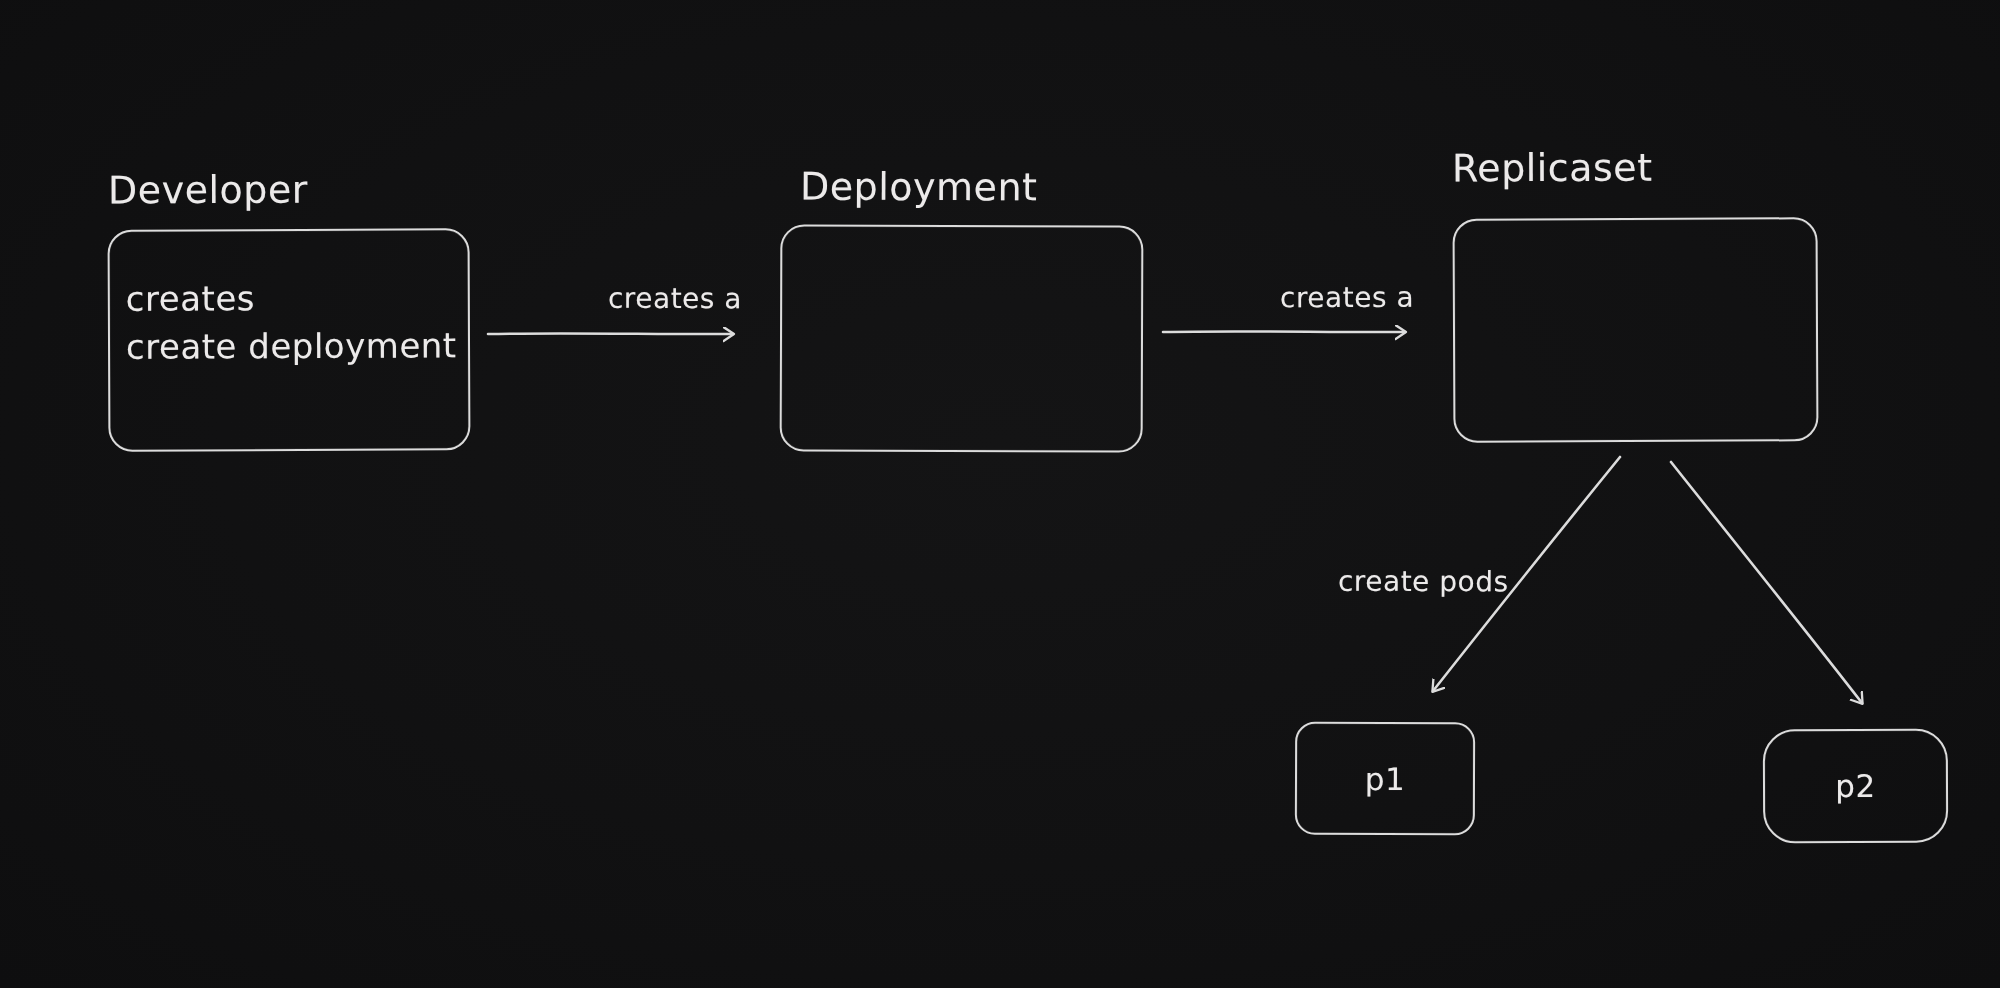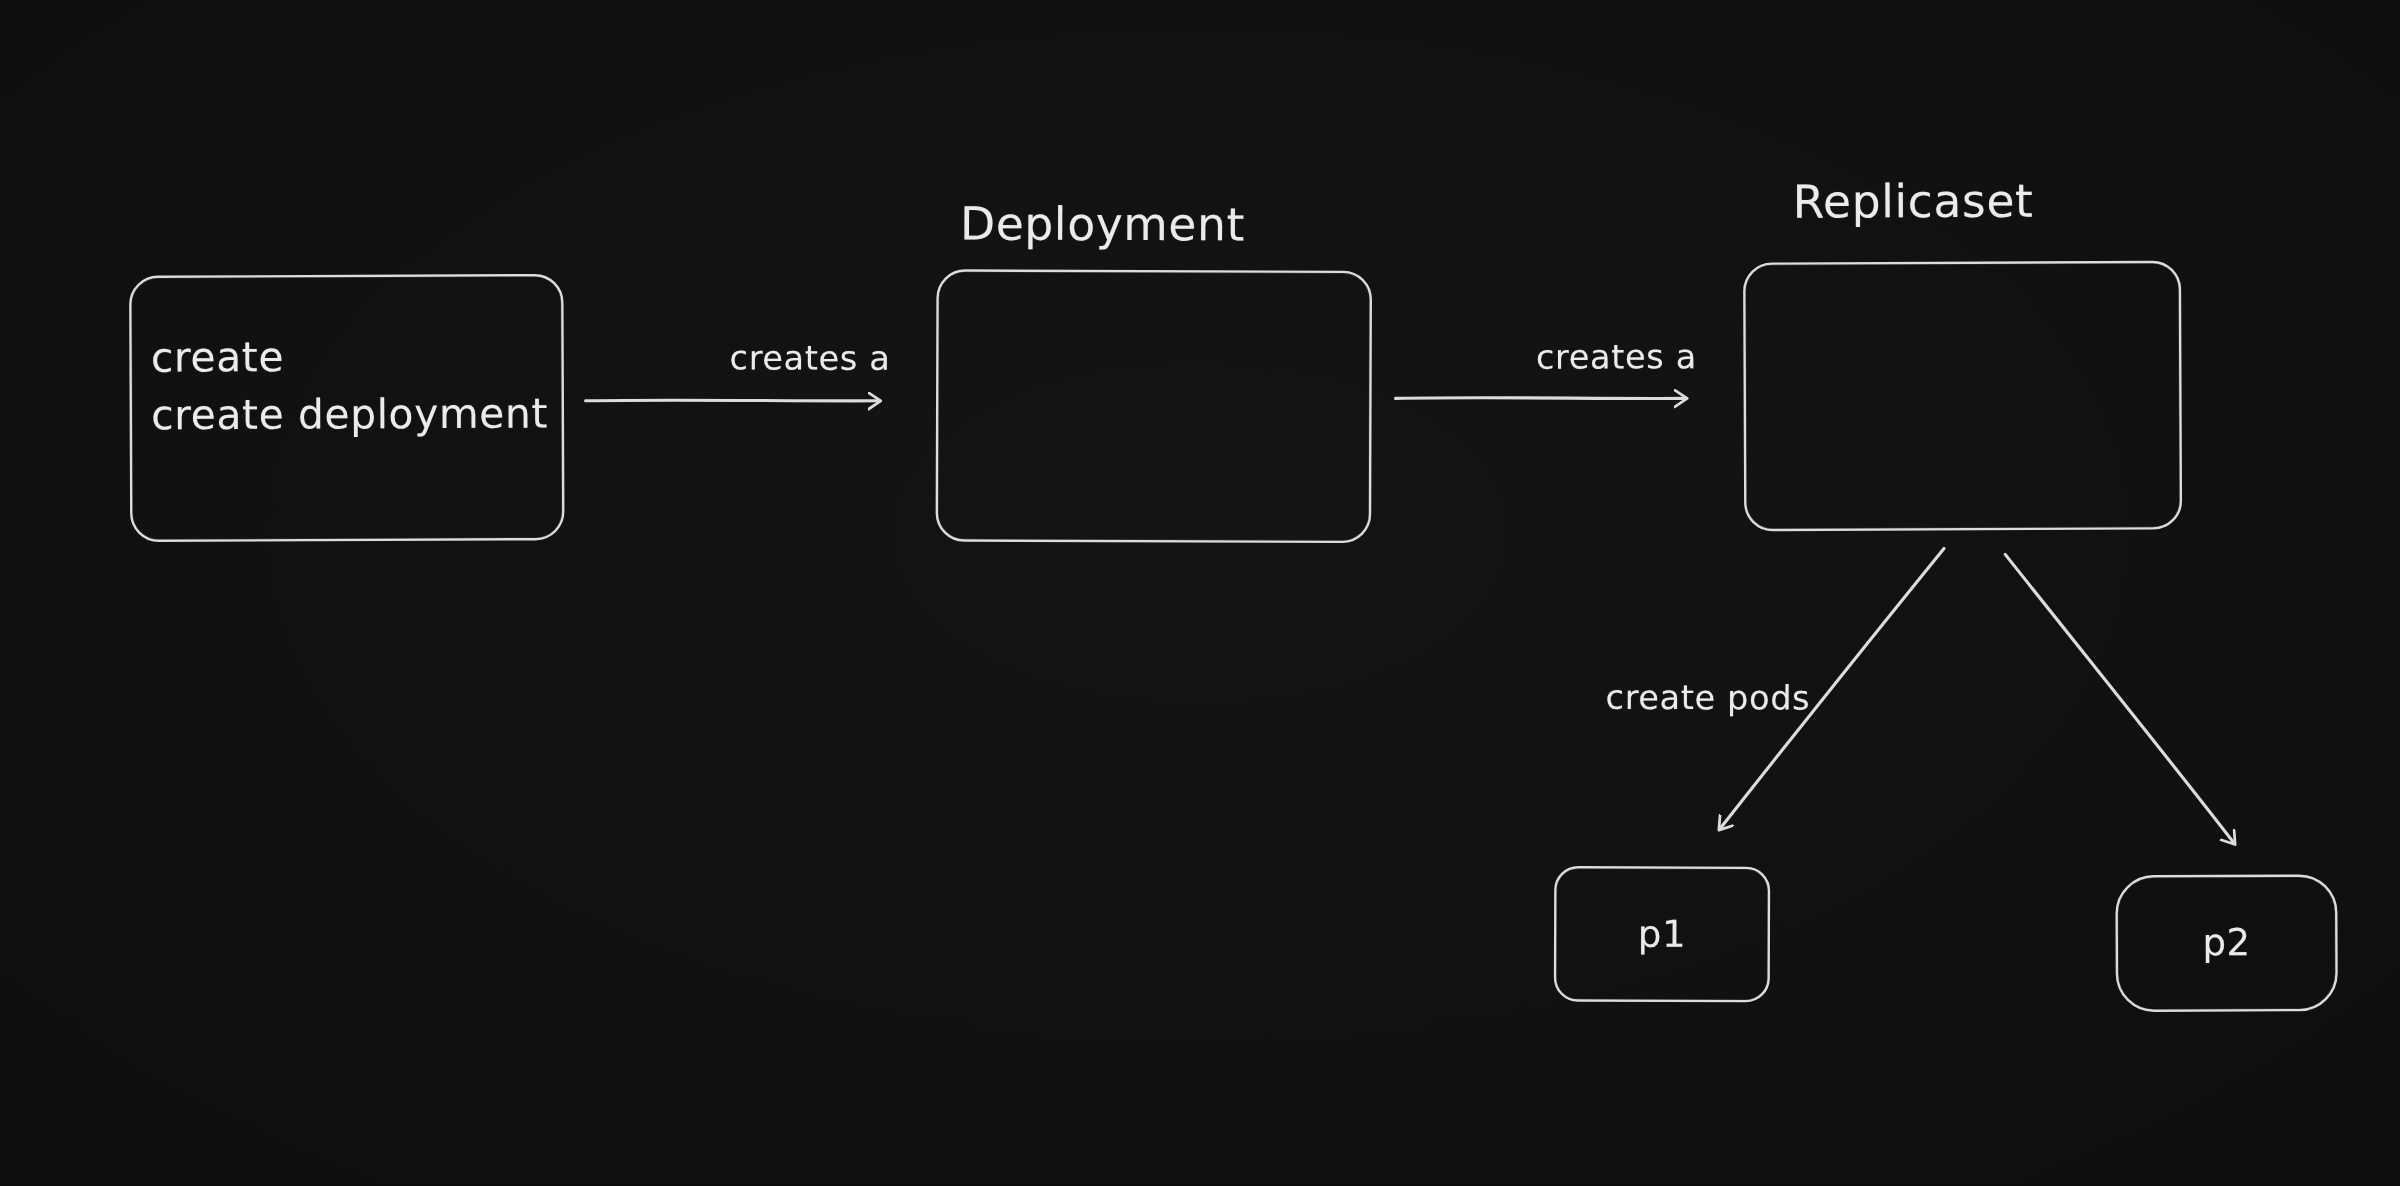--- a/index.html
+++ b/index.html
@@ -61,33 +61,34 @@
       <marker id="arrowhead" markerWidth="22" markerHeight="20" refX="10" refY="7.5" orient="auto" markerUnits="userSpaceOnUse">
         <path d="M0.5,0.5 L11,7.5 L0.5,14.5" fill="none" stroke="#dcdcdc" stroke-width="2.3" stroke-linecap="round" stroke-linejoin="round"></path>
       </marker>
     </defs>
     <path d="M488,334 C 570,332.5 660,334.5 733,334" fill="none" stroke="#dcdcdc" stroke-width="2.6" stroke-linecap="round" marker-end="url(#arrowhead)"></path>
     <path d="M1163,332 C 1245,330.5 1330,332.5 1405,332" fill="none" stroke="#dcdcdc" stroke-width="2.6" stroke-linecap="round" marker-end="url(#arrowhead)"></path>
     <path d="M1620,457 C 1555,537 1485,625 1433,691" fill="none" stroke="#dcdcdc" stroke-width="2.6" stroke-linecap="round" marker-end="url(#arrowhead)"></path>
     <path d="M1671,462 C 1736,544 1808,633 1862,703" fill="none" stroke="#dcdcdc" stroke-width="2.6" stroke-linecap="round" marker-end="url(#arrowhead)"></path>
   </svg>
 
+  <div class="sketch-text node-title tilt-a" style="left:108px; top:168px;">Developer</div>
   <div class="node-box tilt-a" style="left:108px; top:229px; width:362px; height:222px;">
-    <div class="sketch-text body-text" style="left:16px; top:43px; position:absolute;">create</div>
+    <div class="sketch-text body-text" style="left:16px; top:43px; position:absolute;">creates</div>
     <div class="sketch-text body-text" style="left:16px; top:91px; position:absolute;">create deployment</div>
   </div>
 
   <div class="sketch-text edge-label tilt-b" style="left:608px; top:282px;">creates a</div>
 
   <div class="sketch-text node-title tilt-b" style="left:800px; top:165px;">Deployment</div>
   <div class="node-box tilt-b" style="left:780px; top:225px; width:363px; height:227px;"></div>
 
   <div class="sketch-text edge-label tilt-a" style="left:1280px; top:281px;">creates a</div>
 
-  <div class="sketch-text node-title tilt-a" style="left:1452px; top:146px;margin-left:42px;">Replicaset</div>
+  <div class="sketch-text node-title tilt-a" style="left:1452px; top:146px;">Replicaset</div>
   <div class="node-box tilt-a" style="left:1453px; top:218px; width:365px; height:224px;"></div>
 
   <div class="sketch-text edge-label tilt-b" style="left:1338px; top:565px;">create pods</div>
 
   <div class="node-box tilt-b" style="left:1295px; top:722px; width:180px; height:113px; border-radius:20px;">
     <div class="sketch-text pod-label">p1</div>
   </div>
 
   <div class="node-box tilt-a" style="left:1763px; top:729px; width:185px; height:114px; border-radius:32px;">
     <div class="sketch-text pod-label">p2</div>

